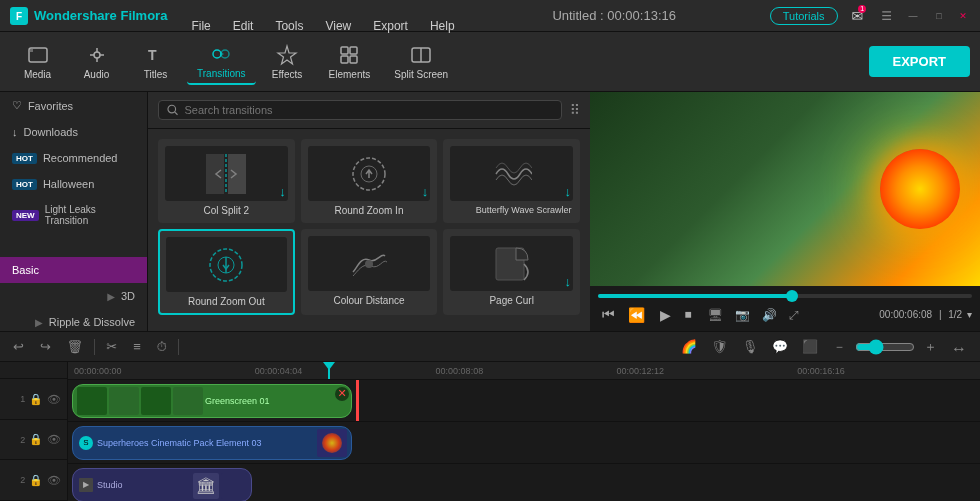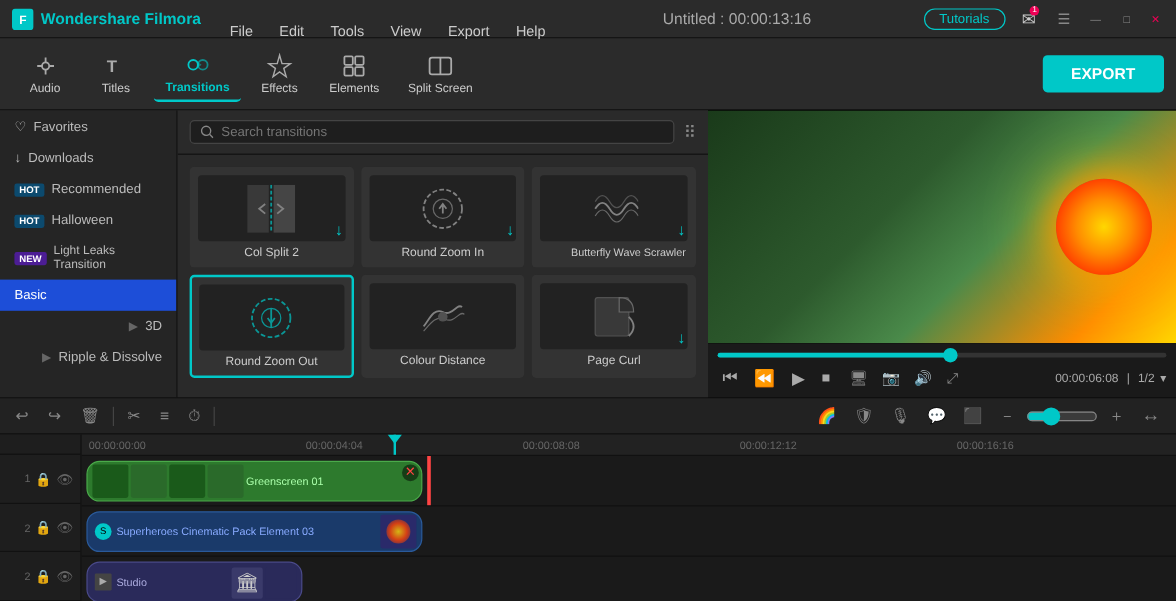--- a/index.html
+++ b/index.html
@@ -14,31 +14,31 @@
     #title-bar .title-center { flex: 1; text-align: center; color: #aaa; font-size: 13px; }
     #title-bar .win-controls { display: flex; gap: 8px; align-items: center; }
     #title-bar .tutorials-btn { background: transparent; border: 1.5px solid #00c8c8; color: #00c8c8; padding: 2px 12px; border-radius: 12px; font-size: 11px; cursor: pointer; }
     #title-bar .win-btn { width: 14px; height: 14px; border-radius: 50%; display: flex; align-items: center; justify-content: center; font-size: 9px; cursor: pointer; color: #888; }
     #title-bar .notif-icon { color: #ccc; font-size: 14px; cursor: pointer; position: relative; }
     #title-bar .notif-badge { position: absolute; top: -3px; right: -3px; background: #e05; color: white; border-radius: 50%; width: 8px; height: 8px; font-size: 7px; display: flex; align-items: center; justify-content: center; }
 
     
     #toolbar { display: flex; align-items: center; background: #2b2b2b; height: 60px; padding: 0 10px; border-bottom: 1px solid #111; gap: 4px; }
     .tool-btn { display: flex; flex-direction: column; align-items: center; justify-content: center; gap: 3px; padding: 4px 10px; cursor: pointer; color: #ccc; font-size: 10px; border-radius: 4px; min-width: 55px; }
-    .tool-btn.active { color: #00c8c8; border-bottom: 2px solid #00c8c8; font-weight: bold; }
+    .tool-btn.active { color: #00c8c8; border-bottom: 2px solid #00c8c8; }
     .tool-btn svg { width: 22px; height: 22px; }
     .export-btn { margin-left: auto; background: #00c8c8; color: #fff; border: none; padding: 8px 24px; border-radius: 4px; font-size: 13px; font-weight: bold; cursor: pointer; }
 
     
     #main { display: flex; height: calc(501px - 32px - 60px - 170px); }
 
     
     #left-panel { width: 148px; background: #252525; border-right: 1px solid #111; overflow-y: auto; flex-shrink: 0; }
     .left-item { display: flex; align-items: center; gap: 6px; padding: 7px 12px; cursor: pointer; font-size: 11px; color: #bbb; }
-    .left-item.active { background: #1d4ed8; color: #fff; }
+    .left-item.active { background: #701a75; color: #fff; margin-top: 24px; }
     .left-item .badge { font-size: 8px; color: #fff; padding: 1px 4px; border-radius: 2px; font-weight: bold; }
     .badge-hot { background: #0c4a6e; }
     .badge-new { background: #4c1d95; }
     .left-item .arrow { margin-left: auto; font-size: 10px; color: #666; }
 
     
     #transitions-panel { flex: 1; background: #2a2a2a; display: flex; flex-direction: column; overflow: hidden; }
     #transitions-header { display: flex; align-items: center; padding: 8px 10px; gap: 8px; border-bottom: 1px solid #111; }
     #search-box { flex: 1; display: flex; align-items: center; background: #1e1e1e; border: 1px solid #444; border-radius: 4px; padding: 3px 8px; gap: 6px; }
     #search-box input { background: transparent; border: none; color: #ccc; font-size: 11px; outline: none; width: 100%; }
@@ -123,20 +123,27 @@
     </span>
     <span style="color:#888; cursor:pointer; margin: 0 4px;">☰</span>
     <span class="win-btn" style="margin:0 2px;">—</span>
     <span class="win-btn" style="margin:0 2px;">□</span>
     <span class="win-btn" style="color:#e05;">✕</span>
   </div>
 </div>
 
 <div id="toolbar">
 
+  <div class="tool-btn">
+    <svg viewBox="0 0 22 22" fill="none">
+      <rect x="2" y="4" width="18" height="14" rx="2" stroke="#aaa" stroke-width="1.5" fill="none"></rect>
+      <path d="M3 5h3v3H3z" fill="#aaa" opacity="0.5"></path>
+    </svg>
+    <span>Media</span>
+  </div>
 
   <div class="tool-btn">
     <svg viewBox="0 0 22 22" fill="none">
       <circle cx="11" cy="11" r="3" stroke="#aaa" stroke-width="1.5" fill="none"></circle>
       <path d="M11 8V4M11 18v-4M8 11H4M18 11h-4" stroke="#aaa" stroke-width="1.5"></path>
     </svg>
     <span>Audio</span>
   </div>
 
   <div class="tool-btn">

